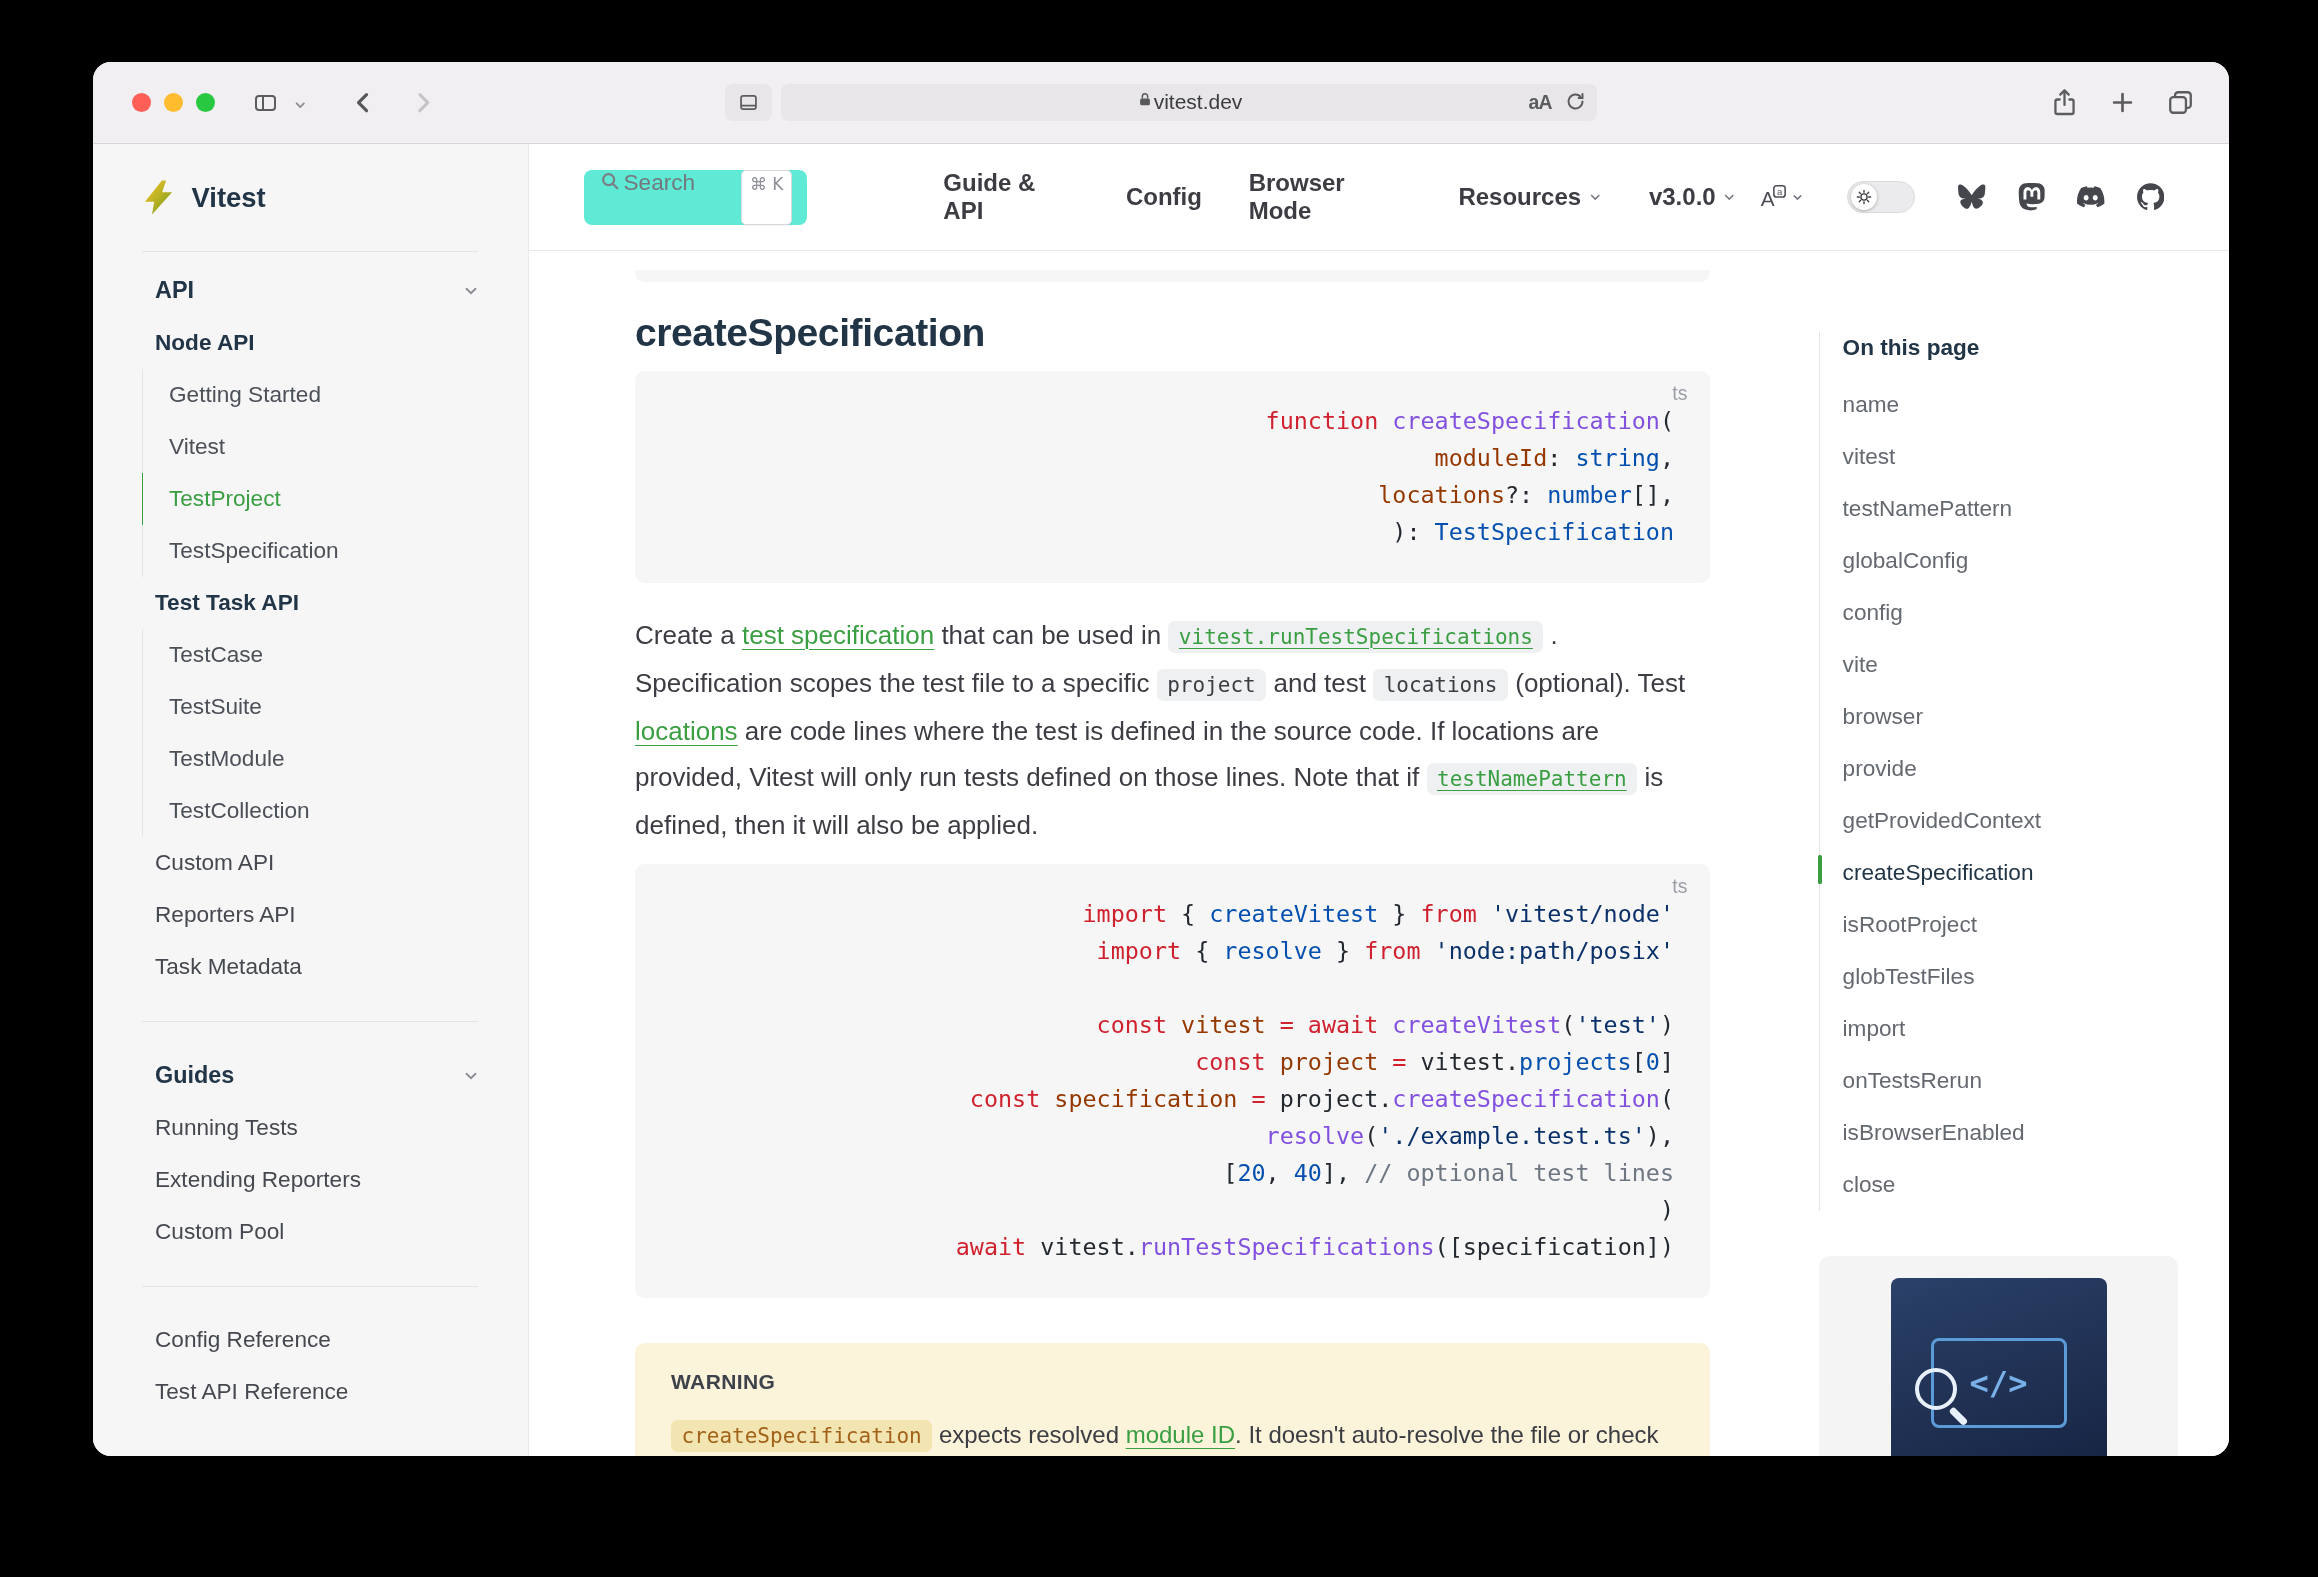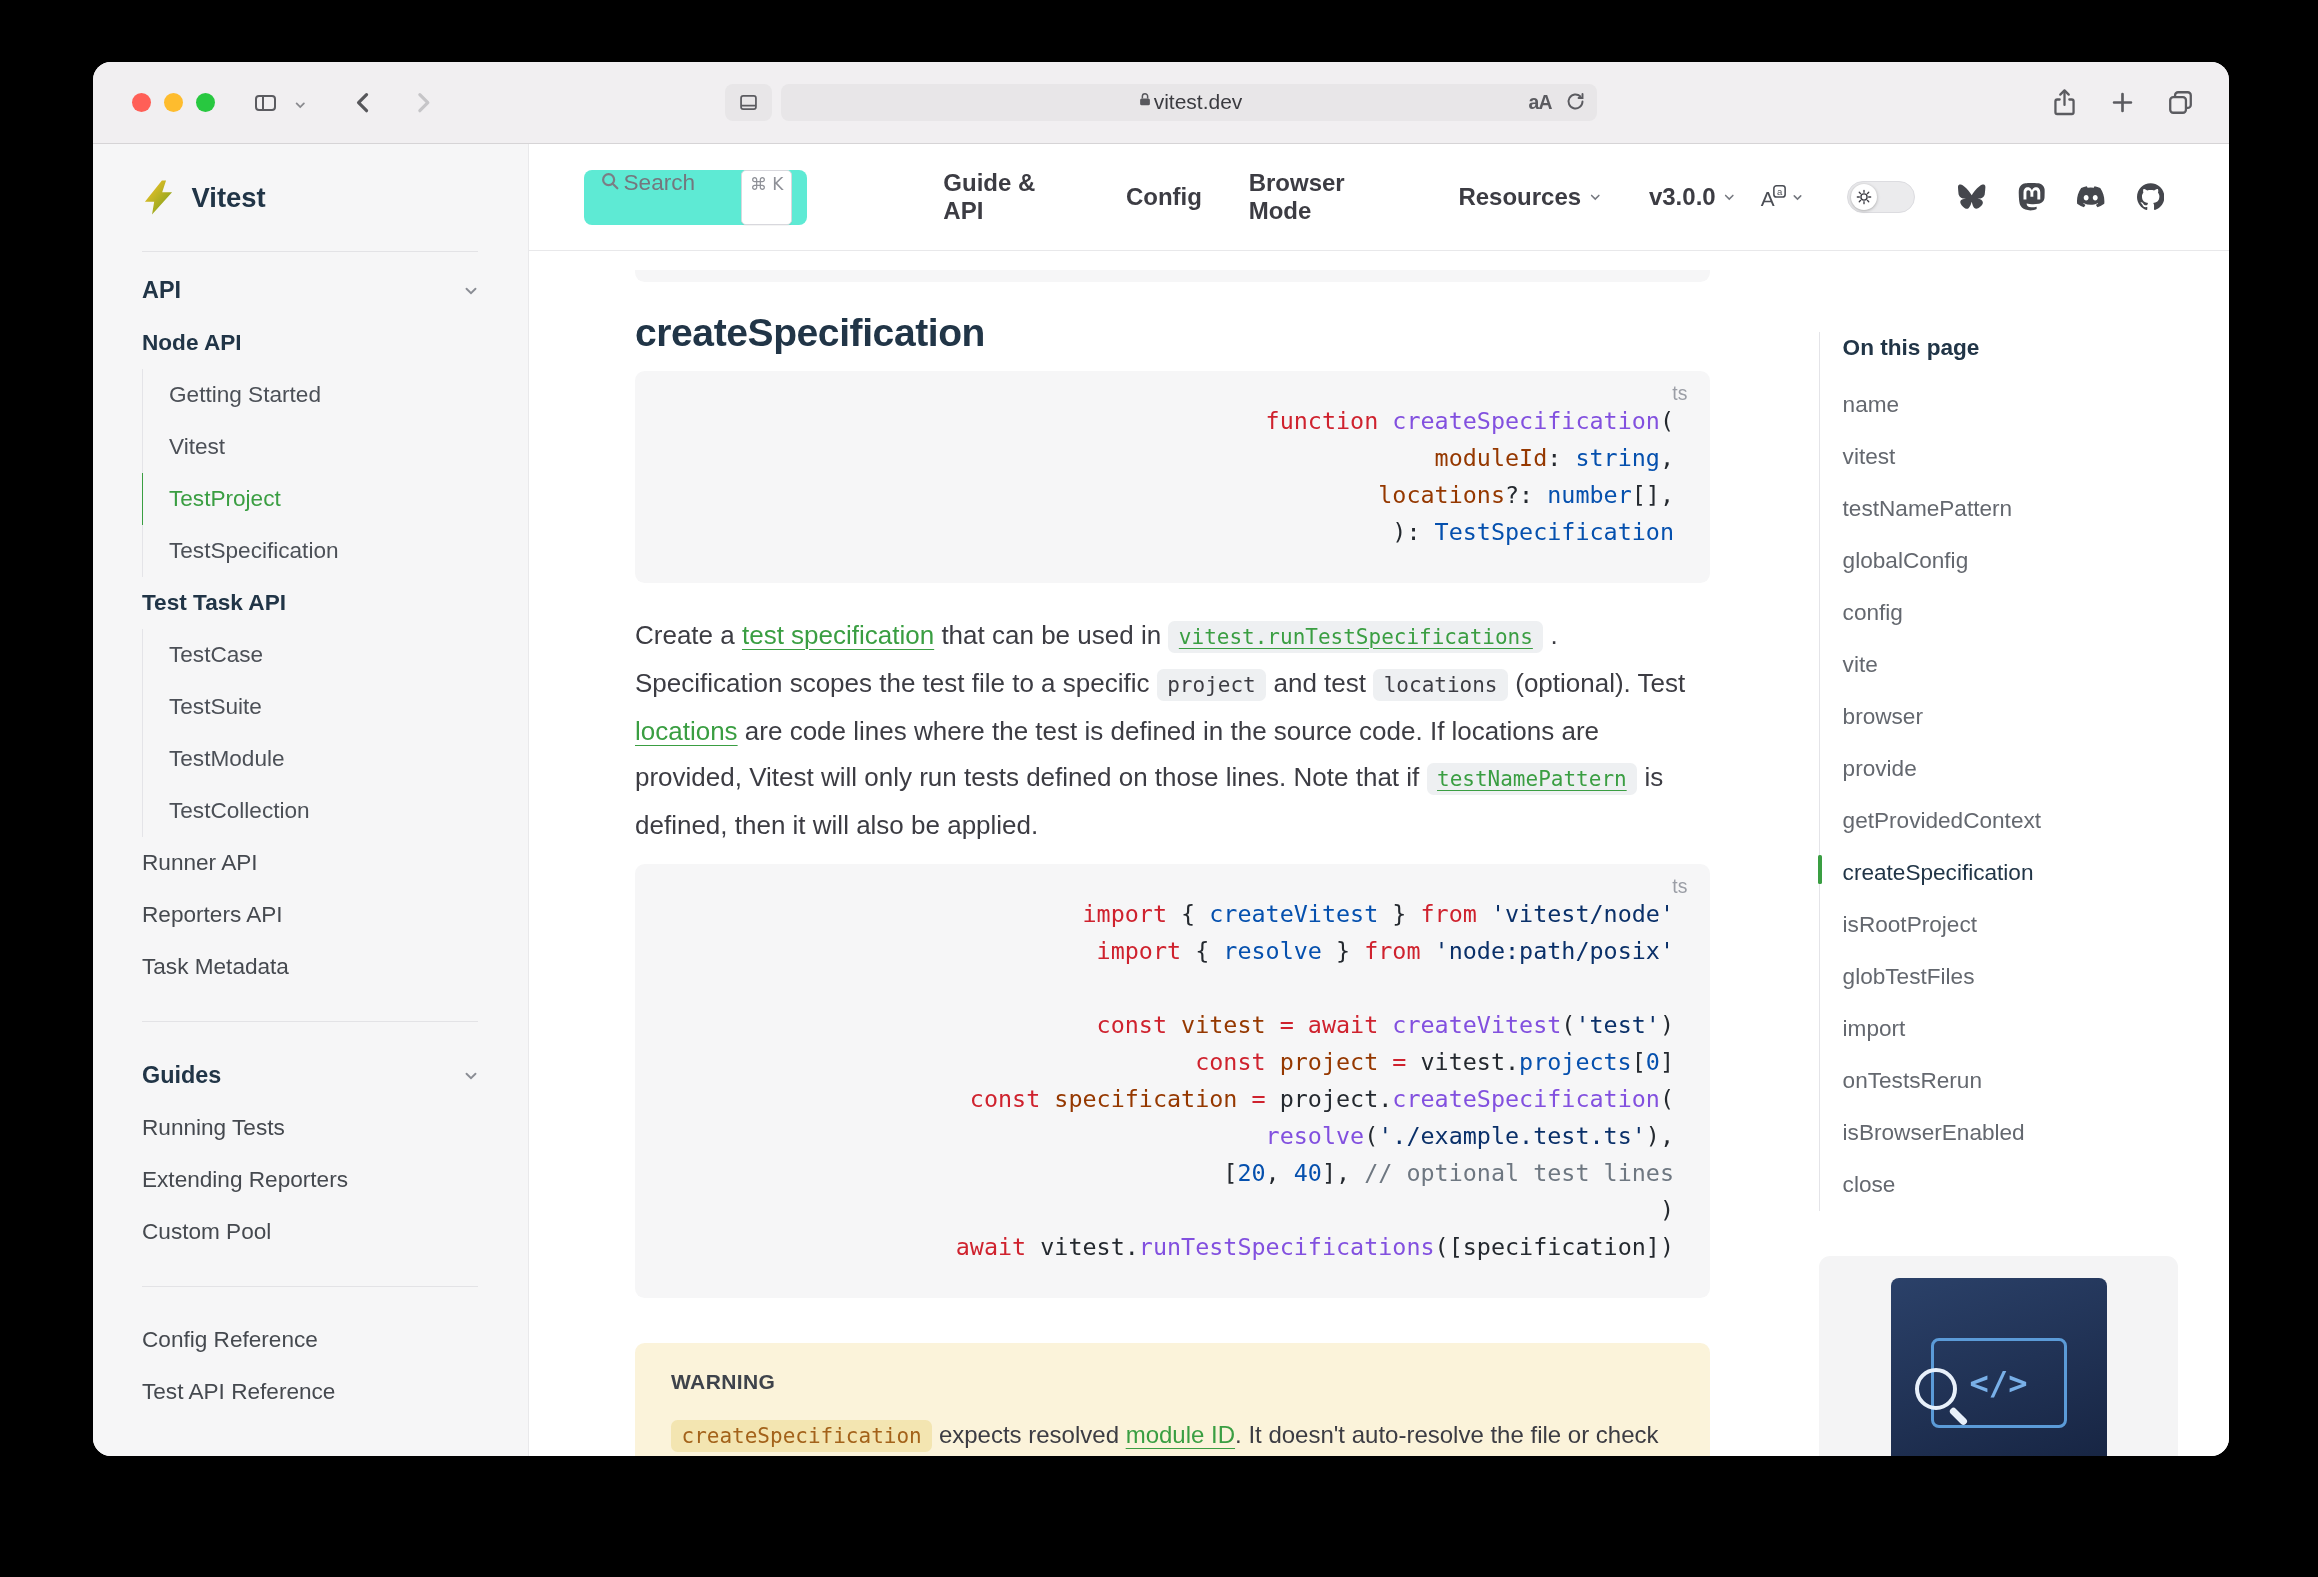--- a/index.html
+++ b/index.html
@@ -36,21 +36,21 @@
 
   
   .page{display:flex;height:1313px;}
 
   
   .sb{width:436px;background:#f6f6f7;border-right:0.8px solid #e9e9eb;flex-shrink:0;}
   .sb-logo{height:107px;display:flex;align-items:center;gap:14.5px;padding-left:47px;
     font-size:27.4px;font-weight:700;color:var(--text1);cursor:pointer;}
   .sb-div{height:0.8px;background:#e3e3e6;margin:0 50px 0 49px;}
   .sb-div.mid{margin-top:28px;margin-bottom:28px;}
-  .sb-row{height:52px;display:flex;align-items:center;padding-left:49px;font-size:22.6px;
+  .sb-row{height:52px;display:flex;align-items:center;padding-left:62px;font-size:22.6px;
     color:#44484f;cursor:pointer;}
   .sb-head{justify-content:space-between;padding-right:48px;font-weight:700;color:var(--text1);font-size:23.4px;margin-top:13px;}
   .sb-head.no-top{margin-top:0;}
   .sb-sect{font-weight:600;color:var(--text1);}
   .sb-link{font-weight:500;color:#45494f;}
   .sb-sub{margin-left:49px;padding-left:26px;border-left:1.6px solid var(--divider);font-weight:500;color:#4c5057;}
   .sb-sub.active{color:var(--brand);border-left-color:var(--brand);}
 
   
   .main{flex:1;display:flex;flex-direction:column;min-width:0;}
@@ -234,21 +234,21 @@
       <div class="sb-row sb-sub">Vitest</div>
       <div class="sb-row sb-sub active">TestProject</div>
       <div class="sb-row sb-sub">TestSpecification</div>
 
       <div class="sb-row sb-sect">Test Task API</div>
       <div class="sb-row sb-sub">TestCase</div>
       <div class="sb-row sb-sub">TestSuite</div>
       <div class="sb-row sb-sub">TestModule</div>
       <div class="sb-row sb-sub">TestCollection</div>
 
-      <div class="sb-row sb-link">Runner API</div>
+      <div class="sb-row sb-link">Custom API</div>
       <div class="sb-row sb-link">Reporters API</div>
       <div class="sb-row sb-link">Task Metadata</div>
 
       <div class="sb-div mid"></div>
 
       <div class="sb-row sb-head no-top" style="margin-top:0">
         <span>Guides</span>
         <svg width="18" height="18" viewBox="0 0 24 24" fill="none" stroke="#8a8d94" stroke-width="2.5" stroke-linecap="round">
             <path d="M6 9l6 6 6-6"></path>
           </svg>

